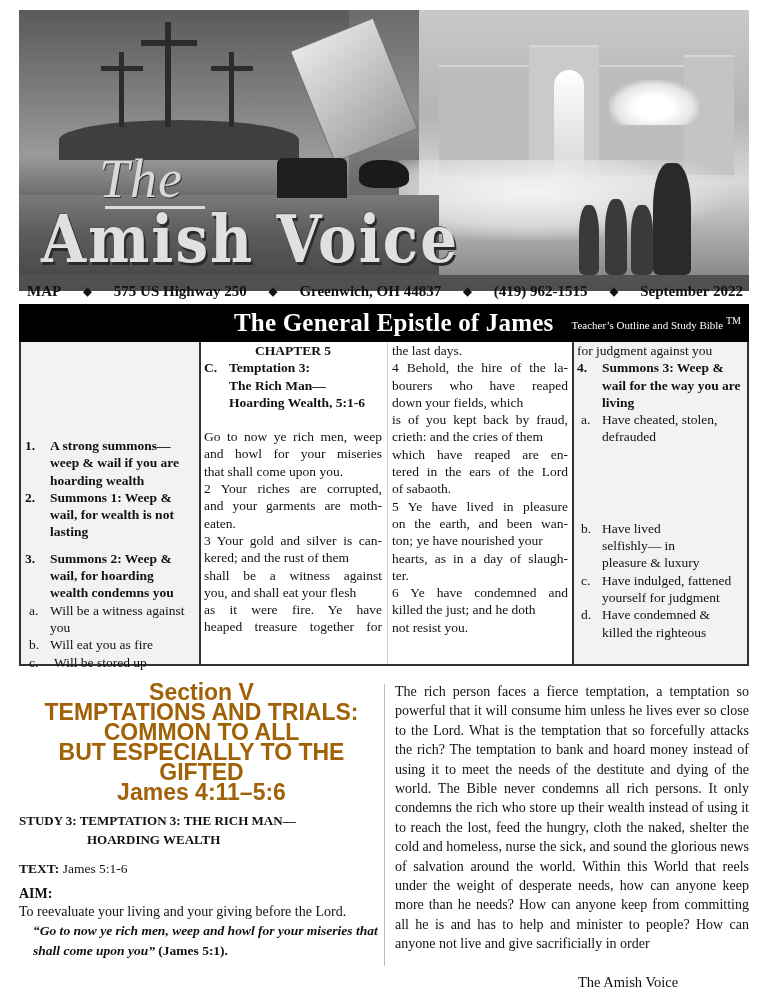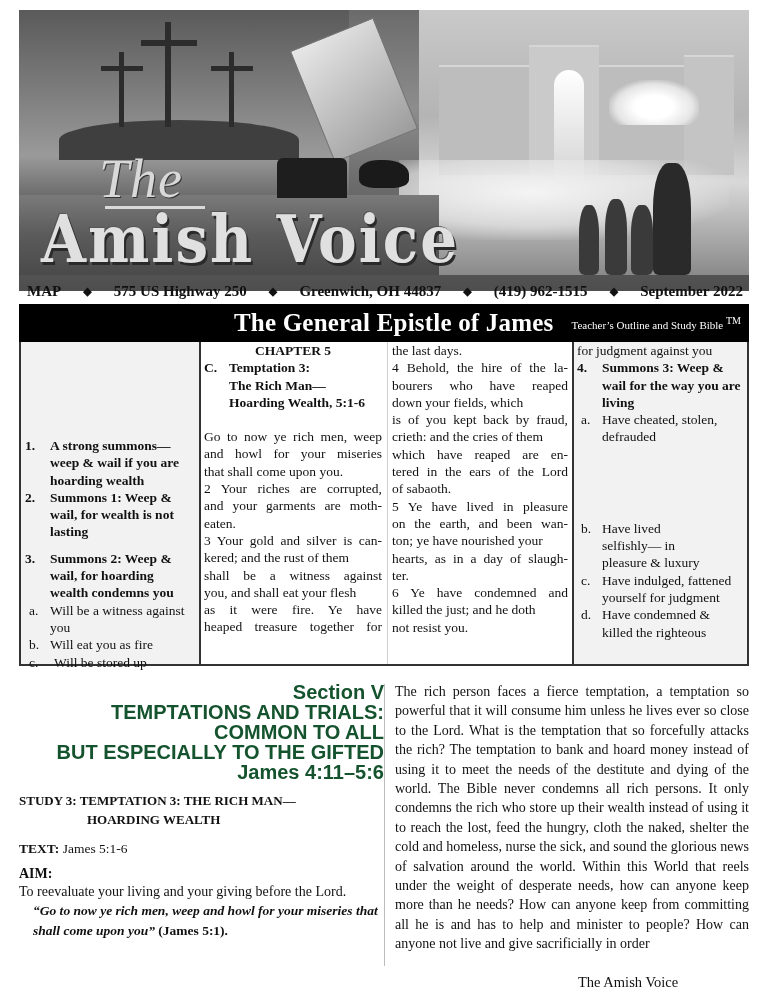--- a/index.html
+++ b/index.html
@@ -129,23 +129,23 @@
   .heading-c { display: flex; font-weight: bold; }
   .heading-c .lbl { width: 25px; flex-shrink: 0; }
   .scripture .line { display: block; }
   .just { text-align: justify; text-align-last: justify; }
 
   
   .lower-left {
     position: absolute; left: 19px; top: 682px; width: 365px;
   }
   .section-head {
-    text-align: right;
+    text-align: center;
     font-family: "Liberation Sans", sans-serif; font-weight: bold;
-    font-size: 20px; line-height: 20px; color: #14532d;
+    font-size: 23px; line-height: 20px; color: #a16207;
   }
   .study {
     margin-top: 9px; font-weight: bold; font-size: 13px; line-height: 19px;
   }
   .study .indent { padding-left: 68px; display: block; }
   .textref { margin-top: 12px; font-size: 13.5px; }
   .textref b { font-weight: bold; }
   .aim-label { margin-top: 8px; font-weight: bold; font-size: 14px; line-height: 17px; }
   .aim-text { font-size: 14px; line-height: 19px; }
   .mv-label { margin-top: 6px; font-weight: bold; font-size: 14px; line-height: 18px; }

